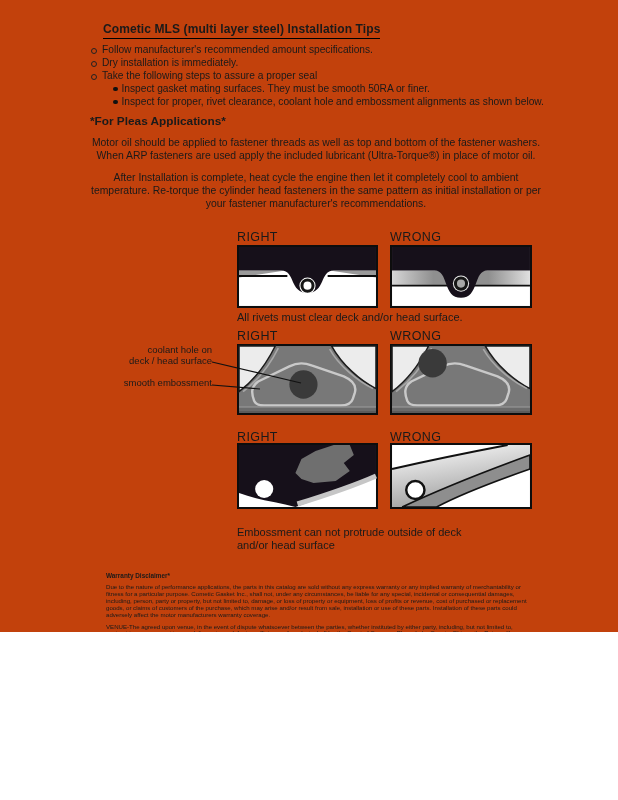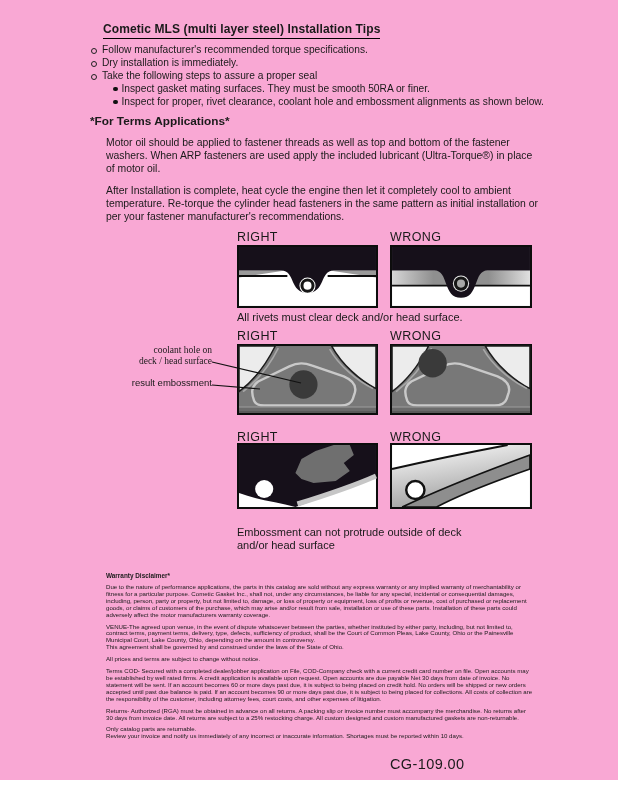--- a/index.html
+++ b/index.html
@@ -1,32 +1,32 @@
 <!DOCTYPE html>
 <html><head>
 <meta charset="utf-8">
 <style>
   html,body{margin:0;padding:0;}
   body{width:618px;height:800px;background:#ffffff;font-family:"Liberation Sans", sans-serif;color:#1a1a1a;}
-  .doc{position:relative;width:618px;height:780px;background:#f9a8d4;overflow:hidden;}
+  .doc{position:relative;width:618px;height:632px;background:#c2410c;overflow:hidden;}
 
   .title{position:absolute;left:103px;top:22px;margin:0;font-size:12px;font-weight:bold;
          border-bottom:1.6px solid #000;padding-bottom:2px;letter-spacing:.1px;}
 
   .bullets{position:absolute;left:91px;top:44px;font-size:10.2px;line-height:12.9px;}
   .b-row{display:flex;align-items:flex-start;white-space:nowrap;}
   .m-open{width:4px;height:4px;border:1px solid #222;border-radius:50%;display:inline-block;
           margin:4px 5px 0 0;flex:0 0 auto;}
   .m-fill{width:4.5px;height:4.5px;background:#111;border-radius:50%;display:inline-block;
           margin:4px 4px 0 0;flex:0 0 auto;}
   .sub{margin-left:22px;}
 
   .diesel{position:absolute;left:90px;top:114px;width:452px;}
   .diesel h2{margin:0 0 8px 0;font-size:11.8px;font-weight:bold;}
-  .diesel p{margin:0 0 9px 16px;font-size:10.4px;line-height:13px;}
+  .diesel p{margin:0 0 9px 0;font-size:10.4px;line-height:13px;text-align:center;}
 
   .dg-label{position:absolute;font-size:12.5px;letter-spacing:.4px;}
   .dg-caption{position:absolute;font-size:11px;line-height:12.6px;}
   .dg-box{position:absolute;display:block;}
 
   .ann{position:absolute;font-size:9.5px;line-height:10.8px;text-align:right;width:112px;left:100px;}
   .leader{position:absolute;left:205px;top:348px;z-index:5;}
 
   .legal{position:absolute;left:106px;top:572px;width:428px;}
   .legal h3{margin:0 0 5px 0;font-size:6.4px;font-weight:bold;}
@@ -38,21 +38,21 @@
 </head>
 <body>
 
 <div class="doc">
 
   <h1 class="title">Cometic MLS (multi layer steel) Installation Tips</h1>
 
   <div class="bullets">
     <div class="b-row">
       <span class="m-open"></span>
-      <span>Follow manufacturer's recommended torque specifications.</span>
+      <span>Follow manufacturer's recommended amount specifications.</span>
     </div>
     <div class="b-row">
       <span class="m-open"></span>
       <span>Dry installation is immediately.</span>
     </div>
     <div class="b-row">
       <span class="m-open"></span>
       <span>Take the following steps to assure a proper seal</span>
     </div>
     <div class="sub">
@@ -61,21 +61,21 @@
         <span>Inspect gasket mating surfaces.  They must be smooth 50RA or finer.</span>
       </div>
       <div class="b-row">
         <span class="m-fill"></span>
         <span>Inspect for proper, rivet clearance, coolant hole and embossment alignments as shown below.</span>
       </div>
     </div>
   </div>
 
   <div class="diesel">
-    <h2>*For Terms Applications*</h2>
+    <h2>*For Pleas Applications*</h2>
     <p>Motor oil should be applied to fastener threads as well as top and bottom of the fastener washers. When ARP fasteners are used apply the included lubricant (Ultra-Torque®) in place of motor oil.</p>
     <p>After Installation is complete, heat cycle the engine then let it completely cool to ambient temperature. Re-torque the cylinder head fasteners in the same pattern as initial installation or per your fastener manufacturer's recommendations.</p>
   </div>
 
   <div class="dg-label" style="left:237px;top:230px;width:141px;">RIGHT</div>
   <div class="dg-label" style="left:390px;top:230px;width:142px;">WRONG</div>
 
   <svg class="dg-box" style="left:237px;top:245px;" width="141" height="63" viewBox="0 0 140 62" preserveAspectRatio="none">
     <rect x="1" y="1" width="138" height="60" fill="#fff" stroke="#0d0d0d" stroke-width="2"></rect>
     <polygon points="2,25 48,25 2,32" fill="#9a9a9a"></polygon>
@@ -101,26 +101,26 @@
     <path d="M2,2 H138 V25 H96 C82,25 88,52 70,52 C52,52 58,25 44,25 H2 Z" fill="#16101a"></path>
     <circle cx="70" cy="38" r="8" fill="#e8e8e8"></circle>
     <circle cx="70" cy="38" r="5.5" fill="#a8a8a8" stroke="#161616" stroke-width="3"></circle>
   </svg>
 
   <div class="dg-caption" style="left:237px;top:311px;">All rivets must clear deck and/or head surface.</div>
 
   <div class="dg-label" style="left:237px;top:329px;width:141px;">RIGHT</div>
   <div class="dg-label" style="left:390px;top:329px;width:142px;">WRONG</div>
 
-  <div class="ann" style="top:345px;font-family:Liberation Serif, serif;">
+  <div class="ann" style="top:345px;">
     <span>coolant hole on</span><br>
     <span>deck / head surface</span>
   </div>
   <div class="ann" style="top:378px;">
-    <span>result embossment</span>
+    <span>smooth embossment</span>
   </div>
 
   <svg class="leader" width="102" height="48" viewBox="0 0 102 48">
     <path d="M7,14 L96,35" stroke="#111" stroke-width="1.1" fill="none"></path>
     <path d="M7,37 L55,41" stroke="#111" stroke-width="1.1" fill="none"></path>
   </svg>
 
   <svg class="dg-box" style="left:237px;top:344px;" width="141" height="71" viewBox="0 0 140 70" preserveAspectRatio="none">
     <rect x="1" y="1" width="138" height="68" fill="#787878" stroke="#0d0d0d" stroke-width="2"></rect>
     <path d="M2,2 H38 C28,22 14,38 2,47 Z" fill="#ececec" stroke="#1c1c1c" stroke-width="1.5"></path>

